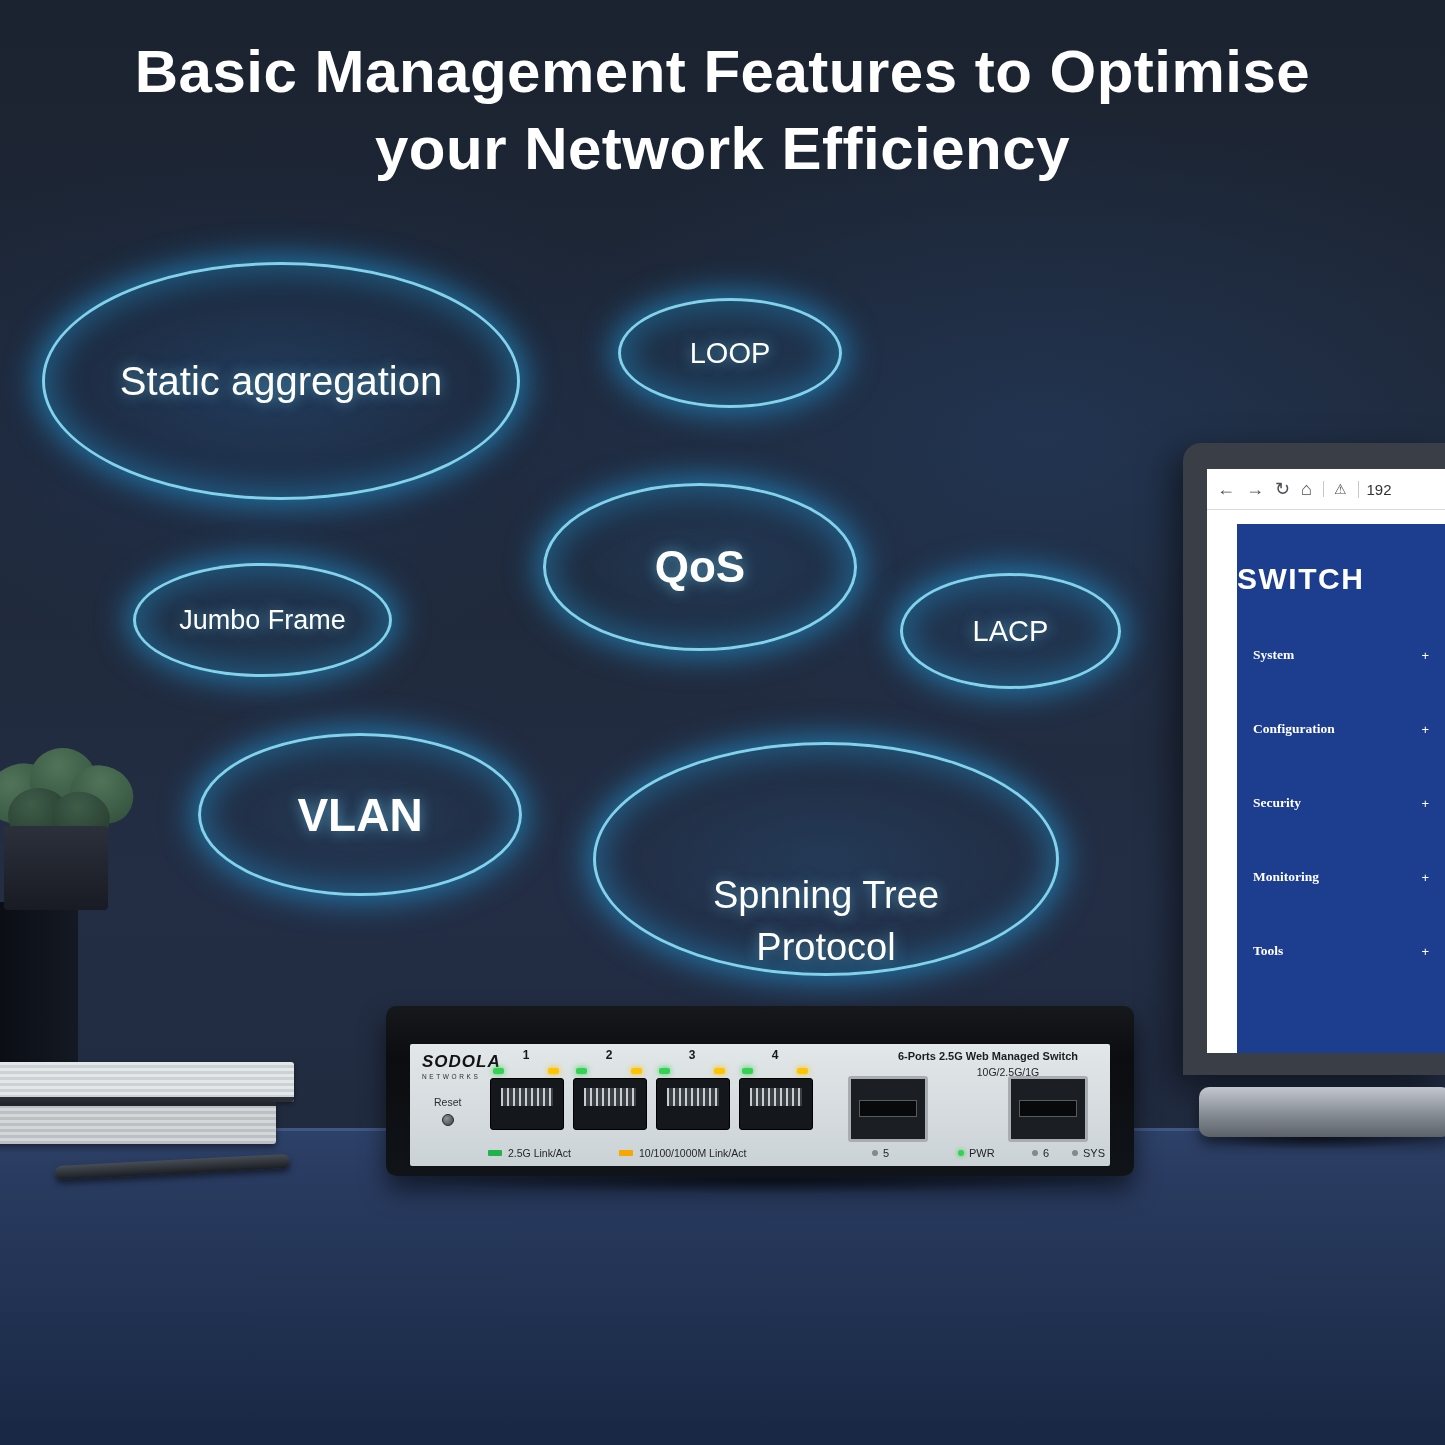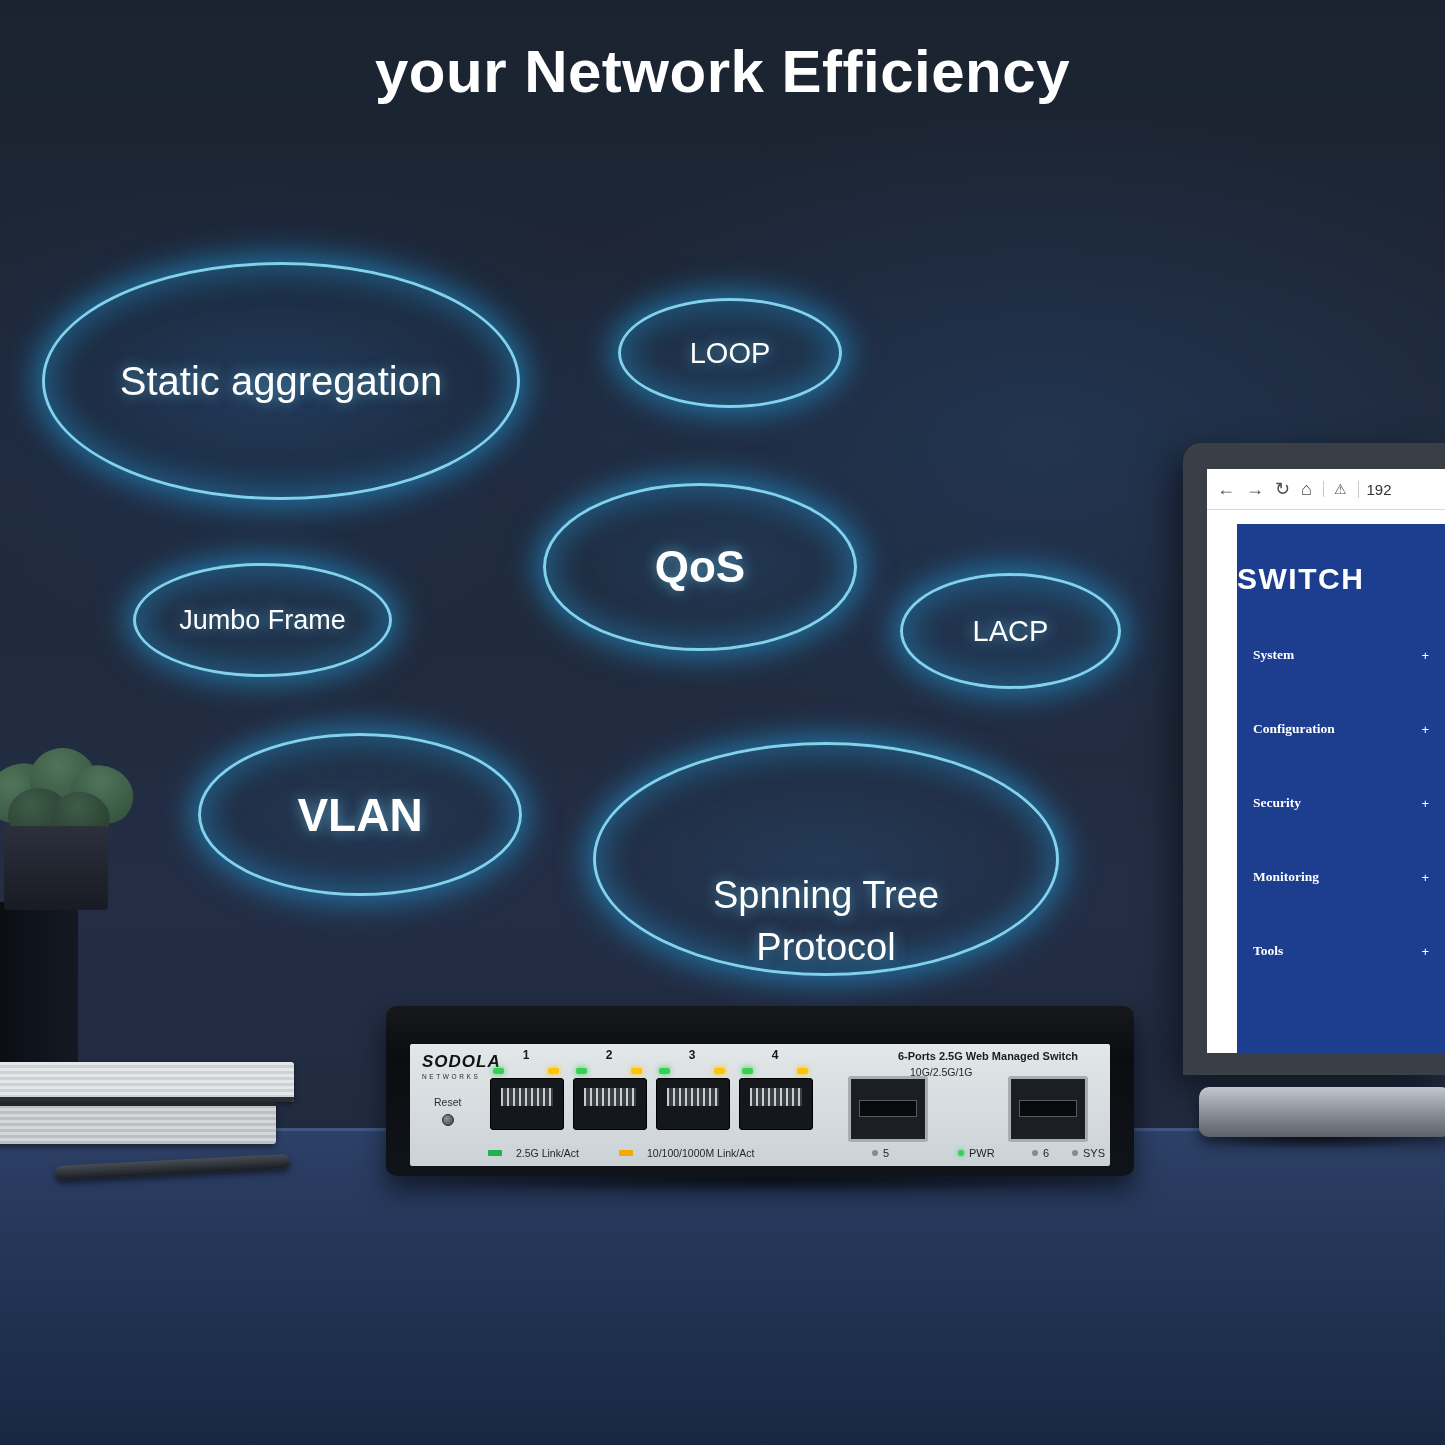--- a/index.html
+++ b/index.html
@@ -86,32 +86,33 @@
   .port-num{text-align:center;font-size:12px;font-weight:bold;color:#15171a;}
   .led{position:absolute;top:20px;width:11px;height:6px;border-radius:2px;}
   .led-green{left:3px;background:#35d153;box-shadow:0 0 6px #35d153;}
   .led-yellow{right:3px;background:#ffc400;box-shadow:0 0 6px #ffc400;}
   .jack{position:absolute;left:0;top:30px;width:72px;height:50px;background:#14171b;border:1px solid #000;border-radius:3px;}
   .pins{position:absolute;left:10px;right:10px;top:9px;height:18px;
     background:repeating-linear-gradient(90deg,#c9cdd2 0 2px,#3a3f44 2px 6px);}
   .sfp{position:absolute;top:32px;width:74px;height:60px;border:3px solid #a8adb2;background:#1b1e22;border-radius:3px;}
   .sfp-slot{position:absolute;left:8px;top:21px;right:8px;height:15px;background:#08090b;border:1px solid #565b60;}
   .sw-model{position:absolute;left:480px;top:6px;width:196px;text-align:center;font-size:11px;font-weight:600;color:#1a1d21;}
-  .sw-uplink{position:absolute;left:500px;top:22px;width:196px;font-size:10.5px;color:#24272c;}
-  .legend{position:absolute;top:103px;display:flex;align-items:center;gap:14px;font-size:10.5px;color:#24272c;}
+  .sw-uplink{position:absolute;left:500px;top:22px;width:196px;text-align:center;font-size:10.5px;color:#24272c;}
+  .legend{position:absolute;top:103px;display:flex;align-items:center;gap:6px;font-size:10.5px;color:#24272c;}
   .legend .swatch{width:14px;height:6px;border-radius:1px;display:inline-block;}
   .stat{position:absolute;top:103px;display:flex;align-items:center;gap:5px;font-size:11px;color:#1d2024;}
   .stat .dot{width:6px;height:6px;border-radius:50%;background:#84898e;display:inline-block;}
 </style>
 </head>
 <body>
 
 <div id="stage">
 
   <div id="title">
+    <div>Basic Management Features to Optimise</div>
     <div>your Network Efficiency</div>
   </div>
 
   <div class="bubble" id="b-static">
     <span class="bubble-label">Static aggregation</span>
   </div>
   <div class="bubble" id="b-loop">
     <span class="bubble-label">LOOP</span>
   </div>
   <div class="bubble" id="b-qos">

